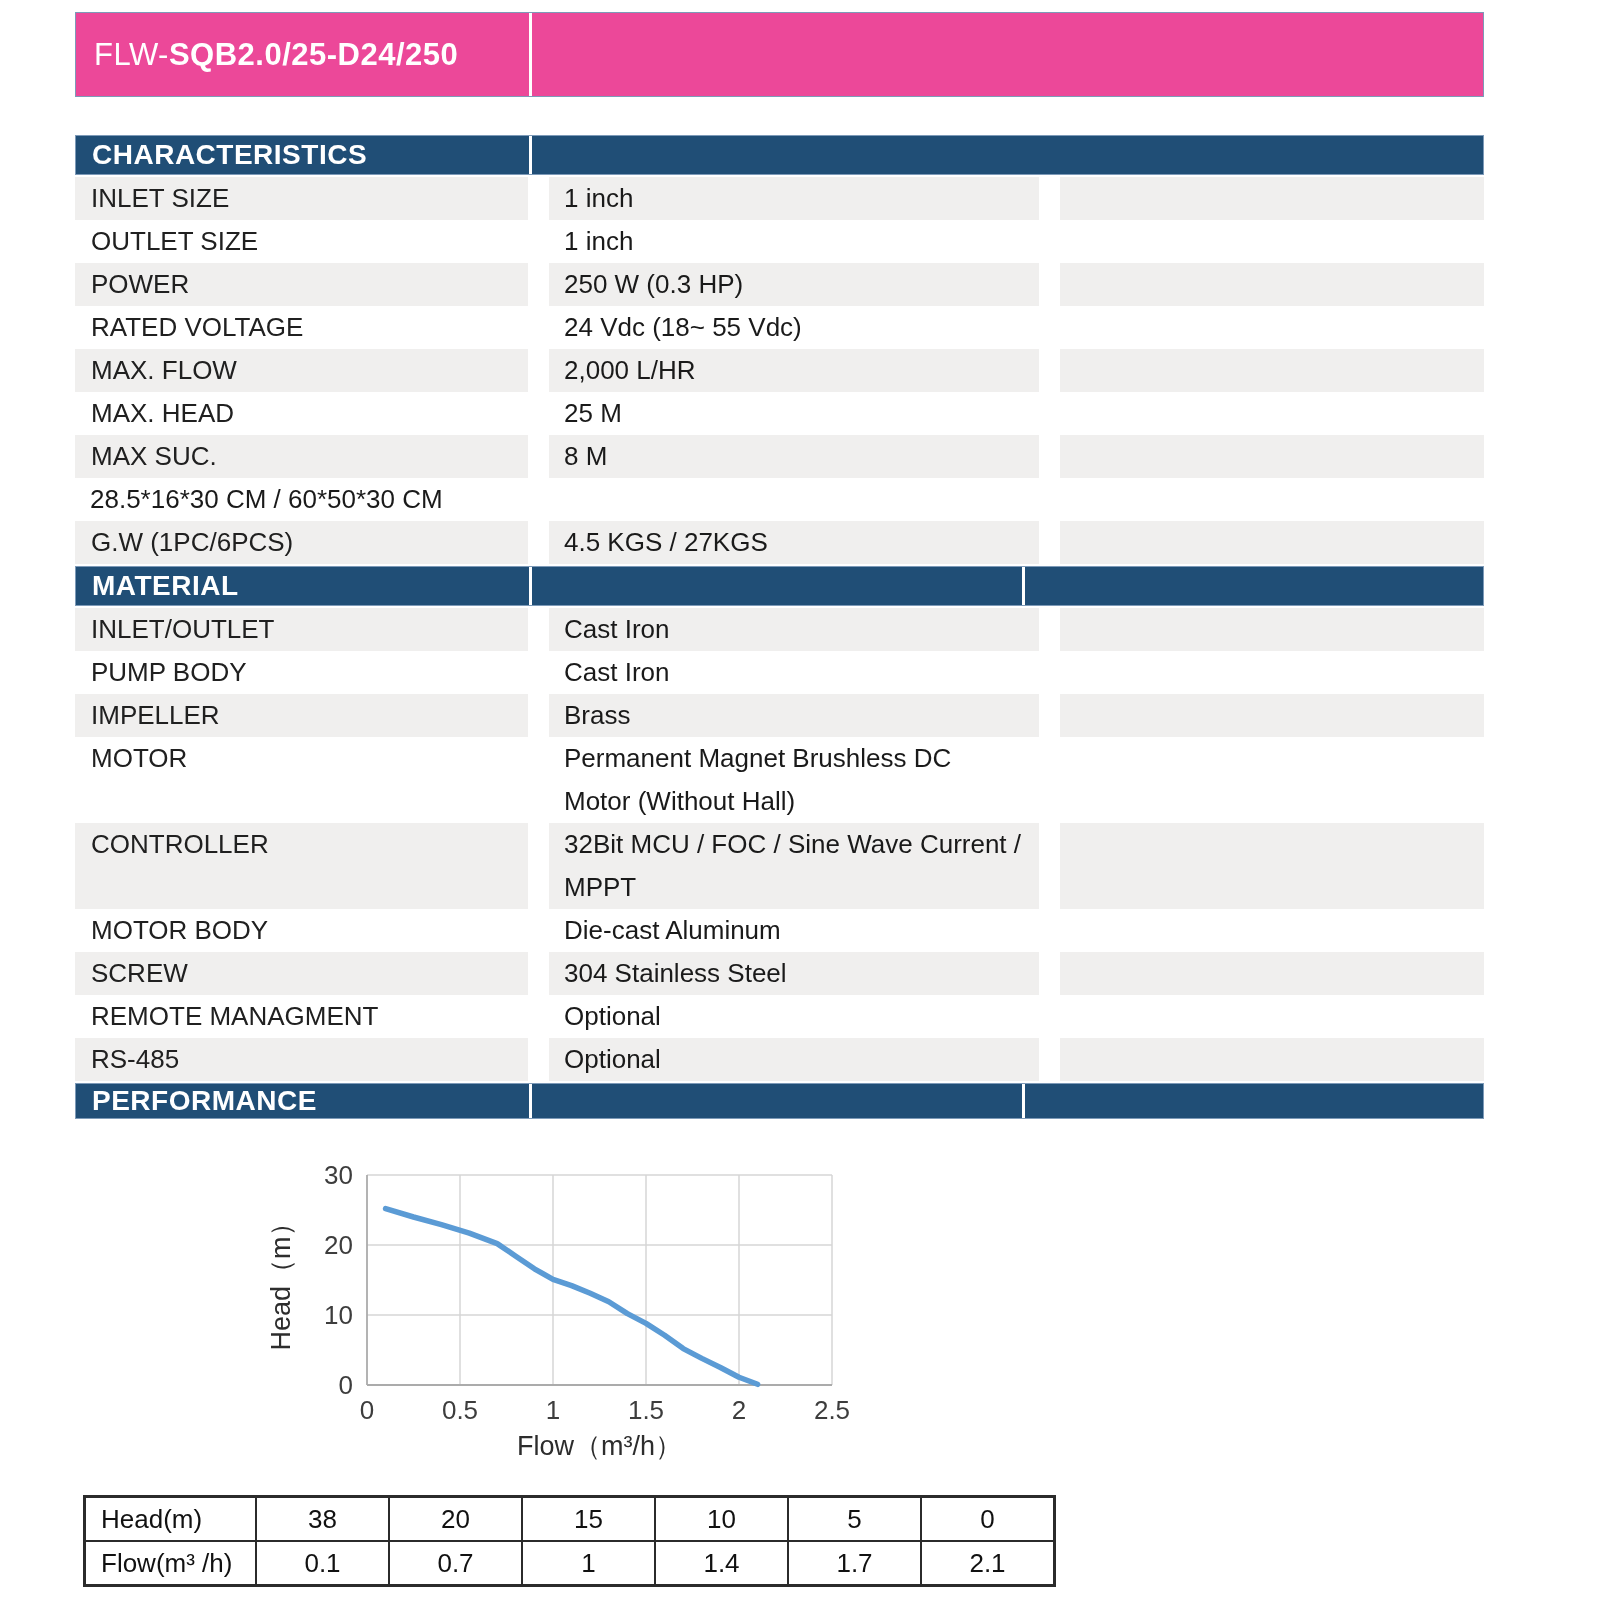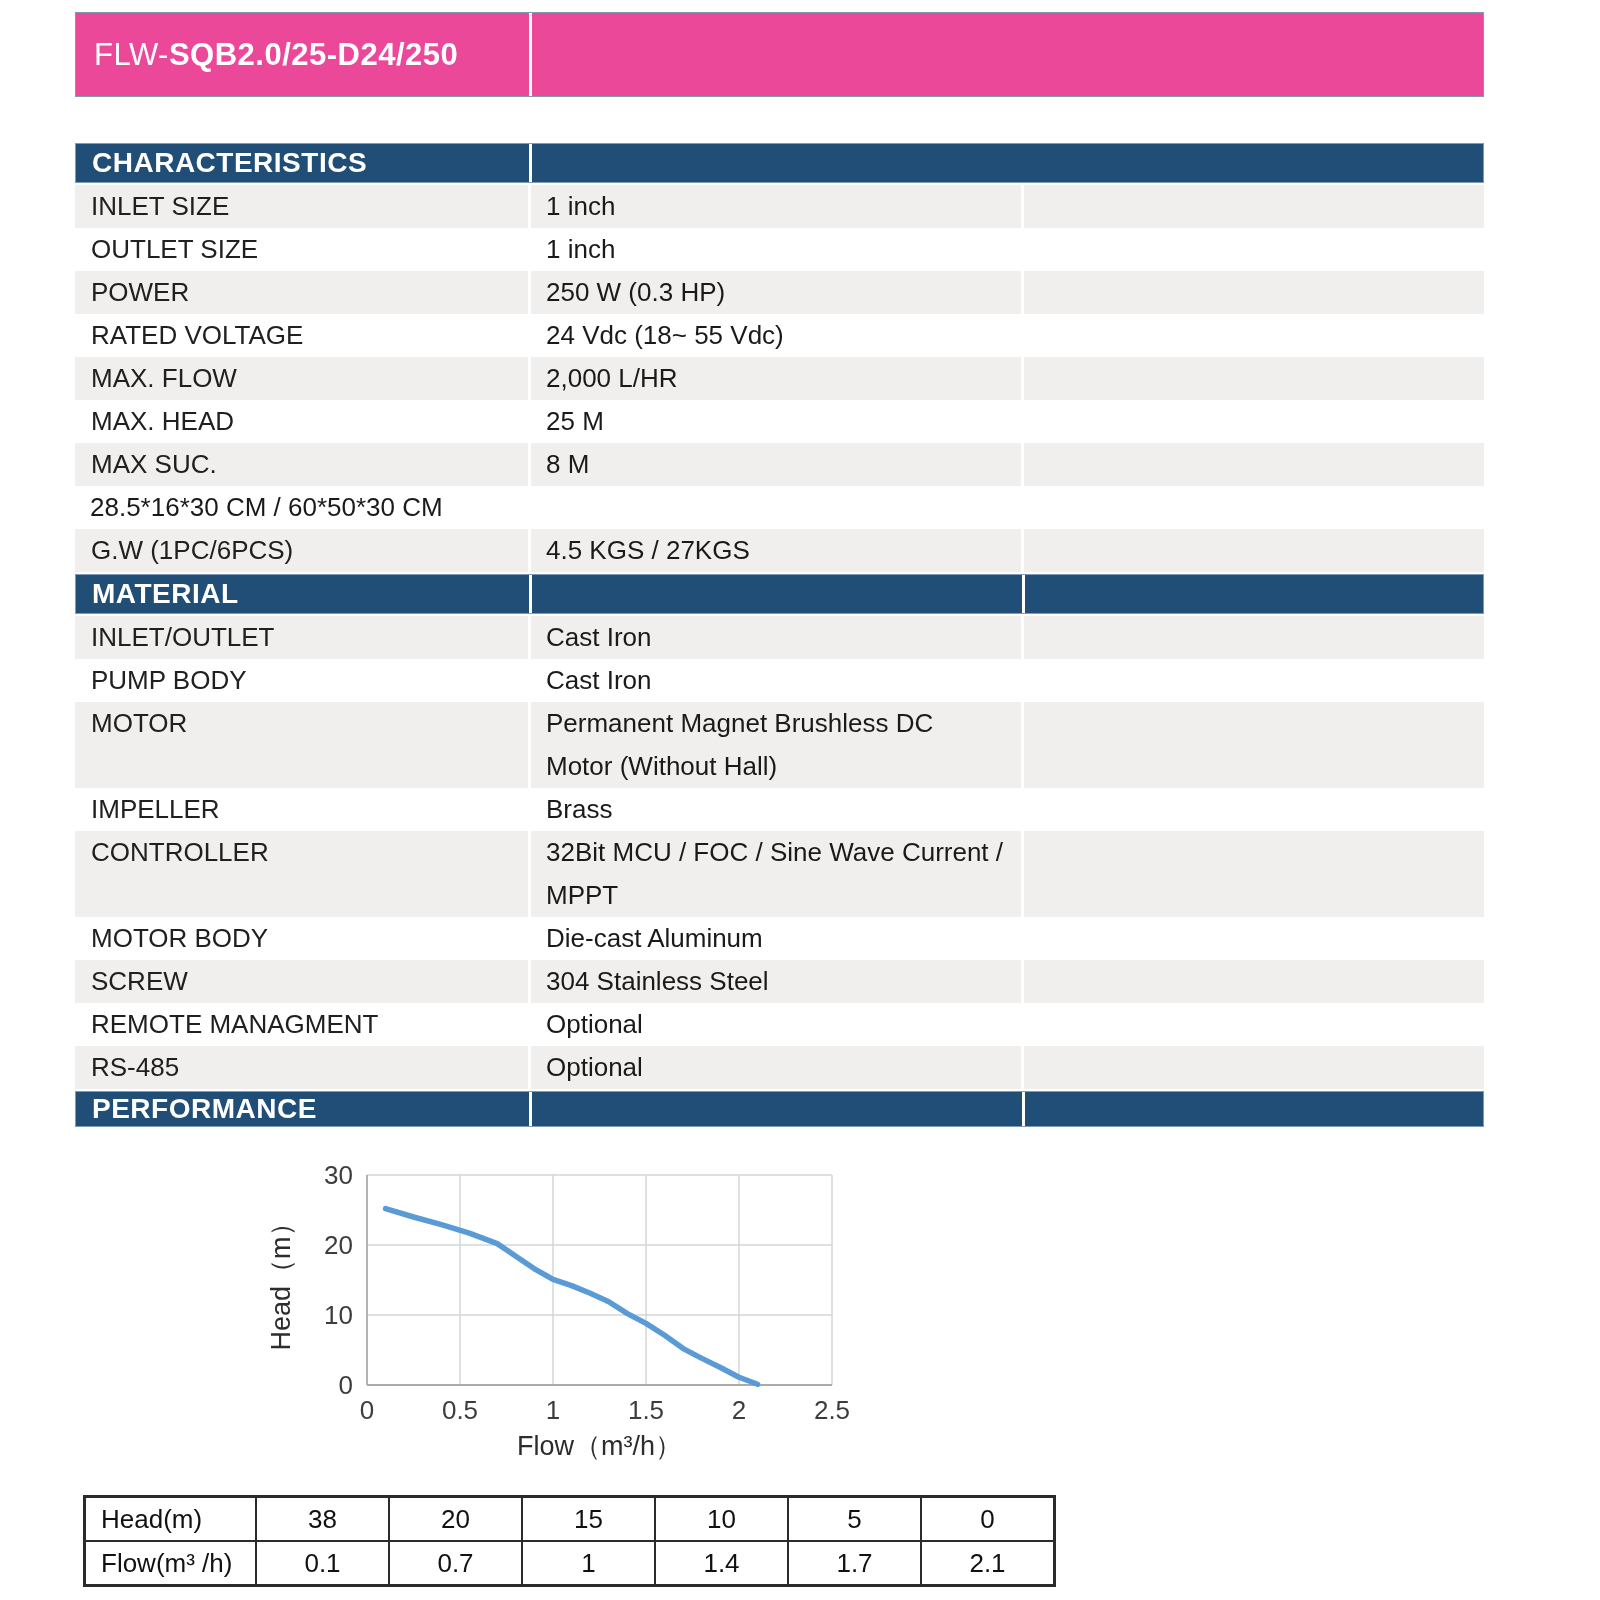--- a/index.html
+++ b/index.html
@@ -16,32 +16,32 @@
     background:#ec4899;border:1px solid #7d9ab8;box-sizing:border-box;
   }
   .titlebar .title-text{
     position:absolute;left:18px;top:0;height:83px;line-height:83px;
     color:#ffffff;font-size:31px;letter-spacing:.5px;white-space:nowrap;
   }
   .titlebar .title-text .bold{font-weight:700;}
   .vdiv{position:absolute;top:0;bottom:0;width:3px;background:#ffffff;}
 
   
-  .content{position:absolute;left:75px;top:141px;width:1409px;}
+  .content{position:absolute;left:75px;top:133px;width:1409px;}
   .bar{
     position:relative;height:40px;background:#204e76;
     border:1px solid #7d9ab8;box-sizing:border-box;margin:2px 0;
   }
   .bar.perf{height:36px;}
   .bar .bar-label{
     position:absolute;left:16px;top:0;bottom:0;display:flex;align-items:center;
     color:#ffffff;font-weight:700;font-size:28px;letter-spacing:.5px;
   }
   .row{
-    display:grid;grid-template-columns:453px 490px 1fr;column-gap:3px;
+    display:grid;grid-template-columns:453px 490px 1fr;column-gap:21px;
     min-height:43px;
   }
   .cell{line-height:43px;font-size:26px;}
   .row:nth-child(odd) .cell{background:#f0efee;}
   .row:nth-child(even) .cell{background:#ffffff;}
   .cell.label{padding-left:16px;color:#202020;}
   .cell.value{padding-left:15px;white-space:pre-line;color:#1a1a1a;}
 
   
   .chart-wrap{position:absolute;left:250px;top:1120px;width:660px;height:340px;}
@@ -132,28 +132,28 @@
         <div class="cell label">INLET/OUTLET</div>
         <div class="cell value">Cast Iron</div>
         <div class="cell extra"></div>
       </div>
       <div class="row">
         <div class="cell label">PUMP BODY</div>
         <div class="cell value">Cast Iron</div>
         <div class="cell extra"></div>
       </div>
       <div class="row">
+        <div class="cell label">IMPELLER</div>
+        <div class="cell value">Brass</div>
+        <div class="cell extra"></div>
+      </div>
+      <div class="row">
         <div class="cell label">MOTOR</div>
         <div class="cell value">Permanent Magnet Brushless DC
 Motor (Without Hall)</div>
-        <div class="cell extra"></div>
-      </div>
-      <div class="row">
-        <div class="cell label">IMPELLER</div>
-        <div class="cell value">Brass</div>
         <div class="cell extra"></div>
       </div>
       <div class="row">
         <div class="cell label">CONTROLLER</div>
         <div class="cell value">32Bit MCU / FOC / Sine Wave Current /
 MPPT</div>
         <div class="cell extra"></div>
       </div>
       <div class="row">
         <div class="cell label">MOTOR BODY</div>

